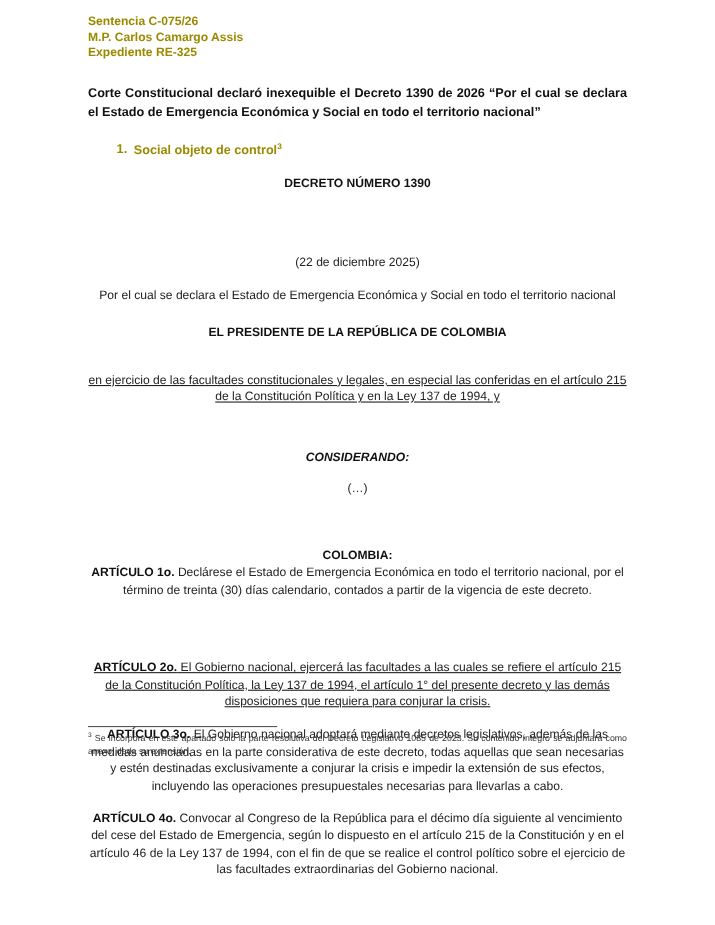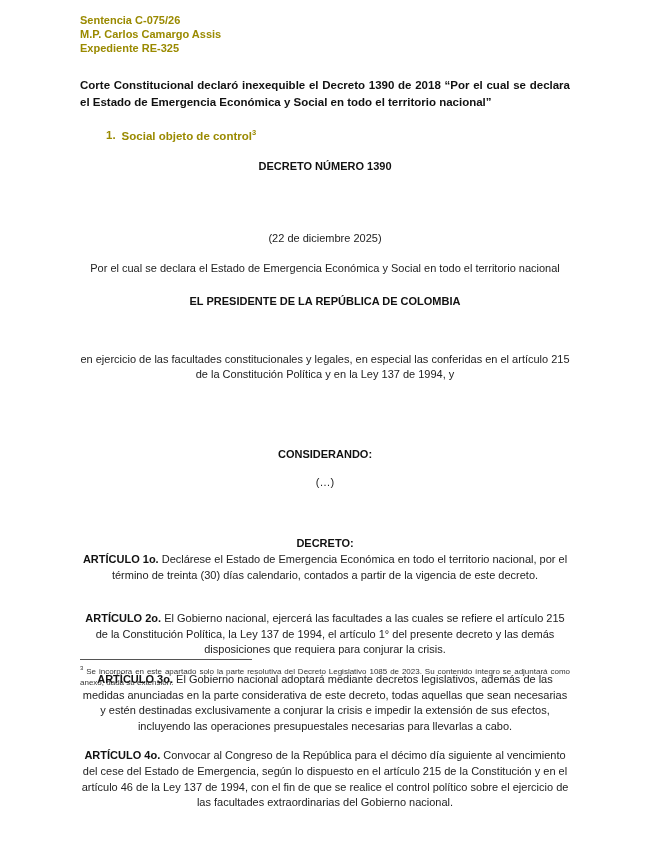--- a/index.html
+++ b/index.html
@@ -45,27 +45,27 @@
     text-align: center;
     font-size: 11px;
     line-height: 1.42;
     color: #222222;
   }
   .decree .bold { font-weight: bold; color: #111111; }
   .decree-title   { margin-top: 18px; }
   .decree-date    { margin-top: 56px; }
   .decree-epigraph{ margin-top: 14px; }
   .decree-authority { margin-top: 18px; }
-  .decree-powers  { margin-top: 42px; }
-  .decree-considering { margin-top: 64px; }
+  .decree-powers  { margin-top: 28px; text-decoration: underline; }
+  .decree-considering { margin-top: 39px; font-style: italic; }
   .decree-ellipsis { margin-top: 12px; }
   .decree-decreta { margin-top: 46px; }
   .article { text-align: center; }
   .article-1 { margin-top: 0; }
-  .article-2 { margin-top: 28px; }
+  .article-2 { margin-top: 55px; text-decoration: underline; }
   .article-3 { margin-top: 14px; }
   .article-4 { margin-top: 14px; }
   .article .art-label { font-weight: bold; color: #111111; }
   .footnote {
     position: absolute;
     left: 80px;
     right: 80px;
     bottom: 68px;
     font-size: 8px;
     line-height: 1.4;
@@ -84,35 +84,35 @@
 <body>
 
 <div class="page">
 
   <div class="doc-header">
     <div>Sentencia C-075/26</div>
     <div>M.P. Carlos Camargo Assis</div>
     <div>Expediente RE-325</div>
   </div>
 
-  <p class="summary">Corte Constitucional declaró inexequible el Decreto 1390 de 2018 “Por el cual se declara el Estado de Emergencia Económica y Social en todo el territorio nacional”</p>
+  <p class="summary">Corte Constitucional declaró inexequible el Decreto 1390 de 2026 “Por el cual se declara el Estado de Emergencia Económica y Social en todo el territorio nacional”</p>
 
   <div class="section-heading">
     <span class="sec-num">1.</span><span>Social objeto de control</span><sup>3</sup>
   </div>
 
   <div class="decree">
     <div class="decree-title bold">DECRETO NÚMERO 1390</div>
     <div class="decree-date">(22 de diciembre 2025)</div>
     <div class="decree-epigraph">Por el cual se declara el Estado de Emergencia Económica y Social en todo el territorio nacional</div>
     <div class="decree-authority bold">EL PRESIDENTE DE LA REPÚBLICA DE COLOMBIA</div>
     <div class="decree-powers">en ejercicio de las facultades constitucionales y legales, en especial las conferidas en el artículo 215 de la Constitución Política y en la Ley 137 de 1994, y</div>
     <div class="decree-considering bold">CONSIDERANDO:</div>
     <div class="decree-ellipsis">(…)</div>
-    <div class="decree-decreta bold">DECRETO:</div>
+    <div class="decree-decreta bold">COLOMBIA:</div>
 
     <p class="article article-1"><span class="art-label">ARTÍCULO 1o.</span><span> Declárese el Estado de Emergencia Económica en todo el territorio nacional, por el término de treinta (30) días calendario, contados a partir de la vigencia de este decreto.</span></p>
 
     <p class="article article-2"><span class="art-label">ARTÍCULO 2o.</span><span> El Gobierno nacional, ejercerá las facultades a las cuales se refiere el artículo 215 de la Constitución Política, la Ley 137 de 1994, el artículo 1° del presente decreto y las demás disposiciones que requiera para conjurar la crisis.</span></p>
 
     <p class="article article-3"><span class="art-label">ARTÍCULO 3o.</span><span> El Gobierno nacional adoptará mediante decretos legislativos, además de las medidas anunciadas en la parte considerativa de este decreto, todas aquellas que sean necesarias y estén destinadas exclusivamente a conjurar la crisis e impedir la extensión de sus efectos, incluyendo las operaciones presupuestales necesarias para llevarlas a cabo.</span></p>
 
     <p class="article article-4"><span class="art-label">ARTÍCULO 4o.</span><span> Convocar al Congreso de la República para el décimo día siguiente al vencimiento del cese del Estado de Emergencia, según lo dispuesto en el artículo 215 de la Constitución y en el artículo 46 de la Ley 137 de 1994, con el fin de que se realice el control político sobre el ejercicio de las facultades extraordinarias del Gobierno nacional.</span></p>
   </div>
 

